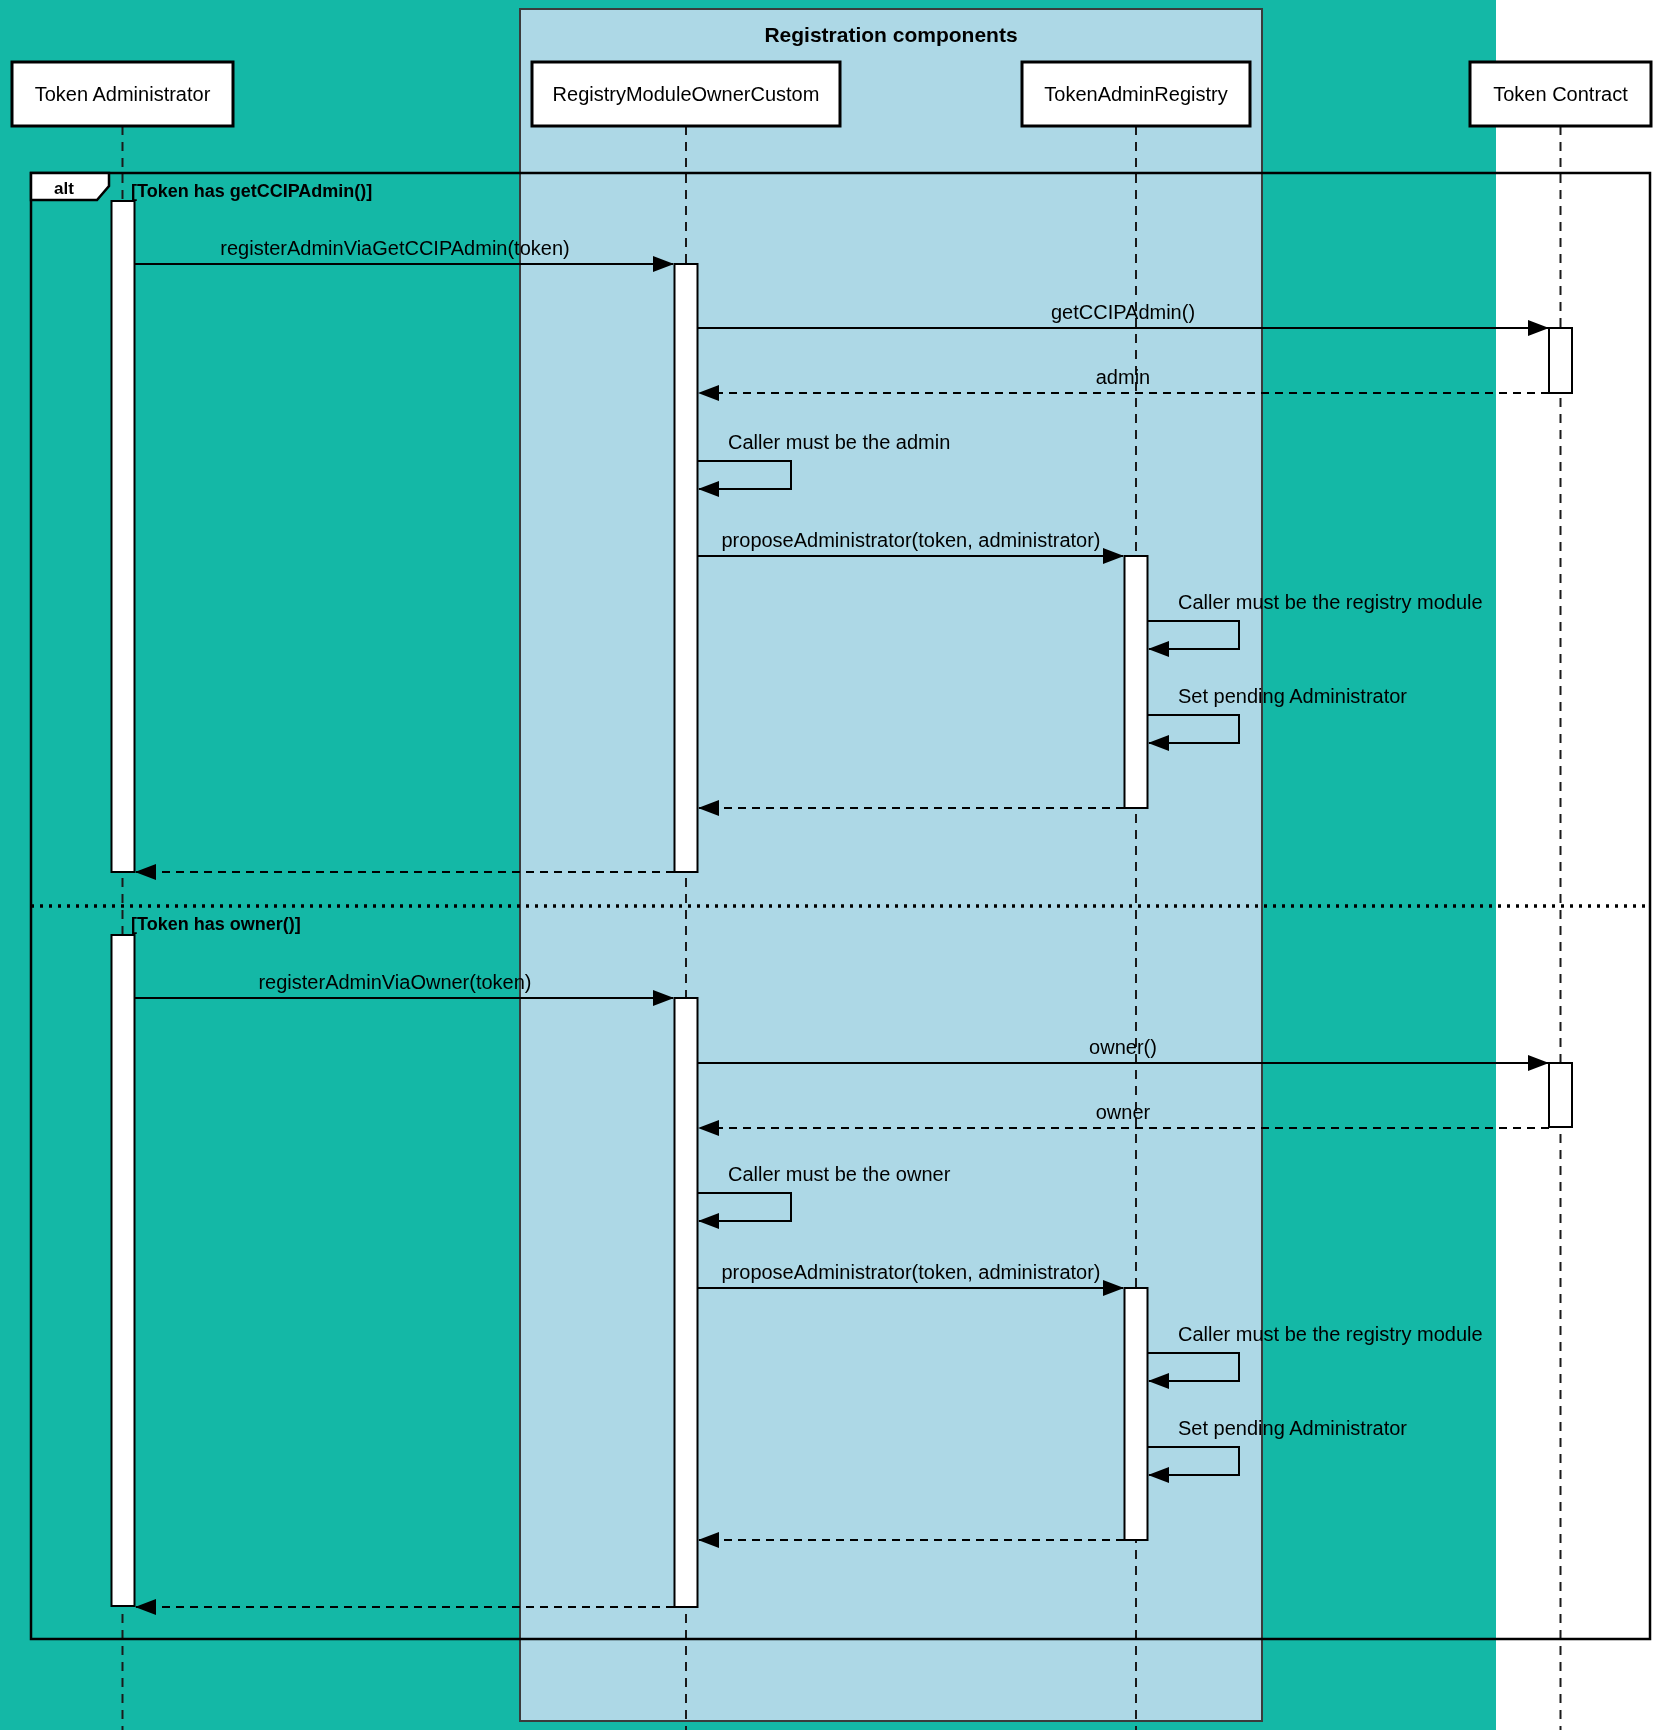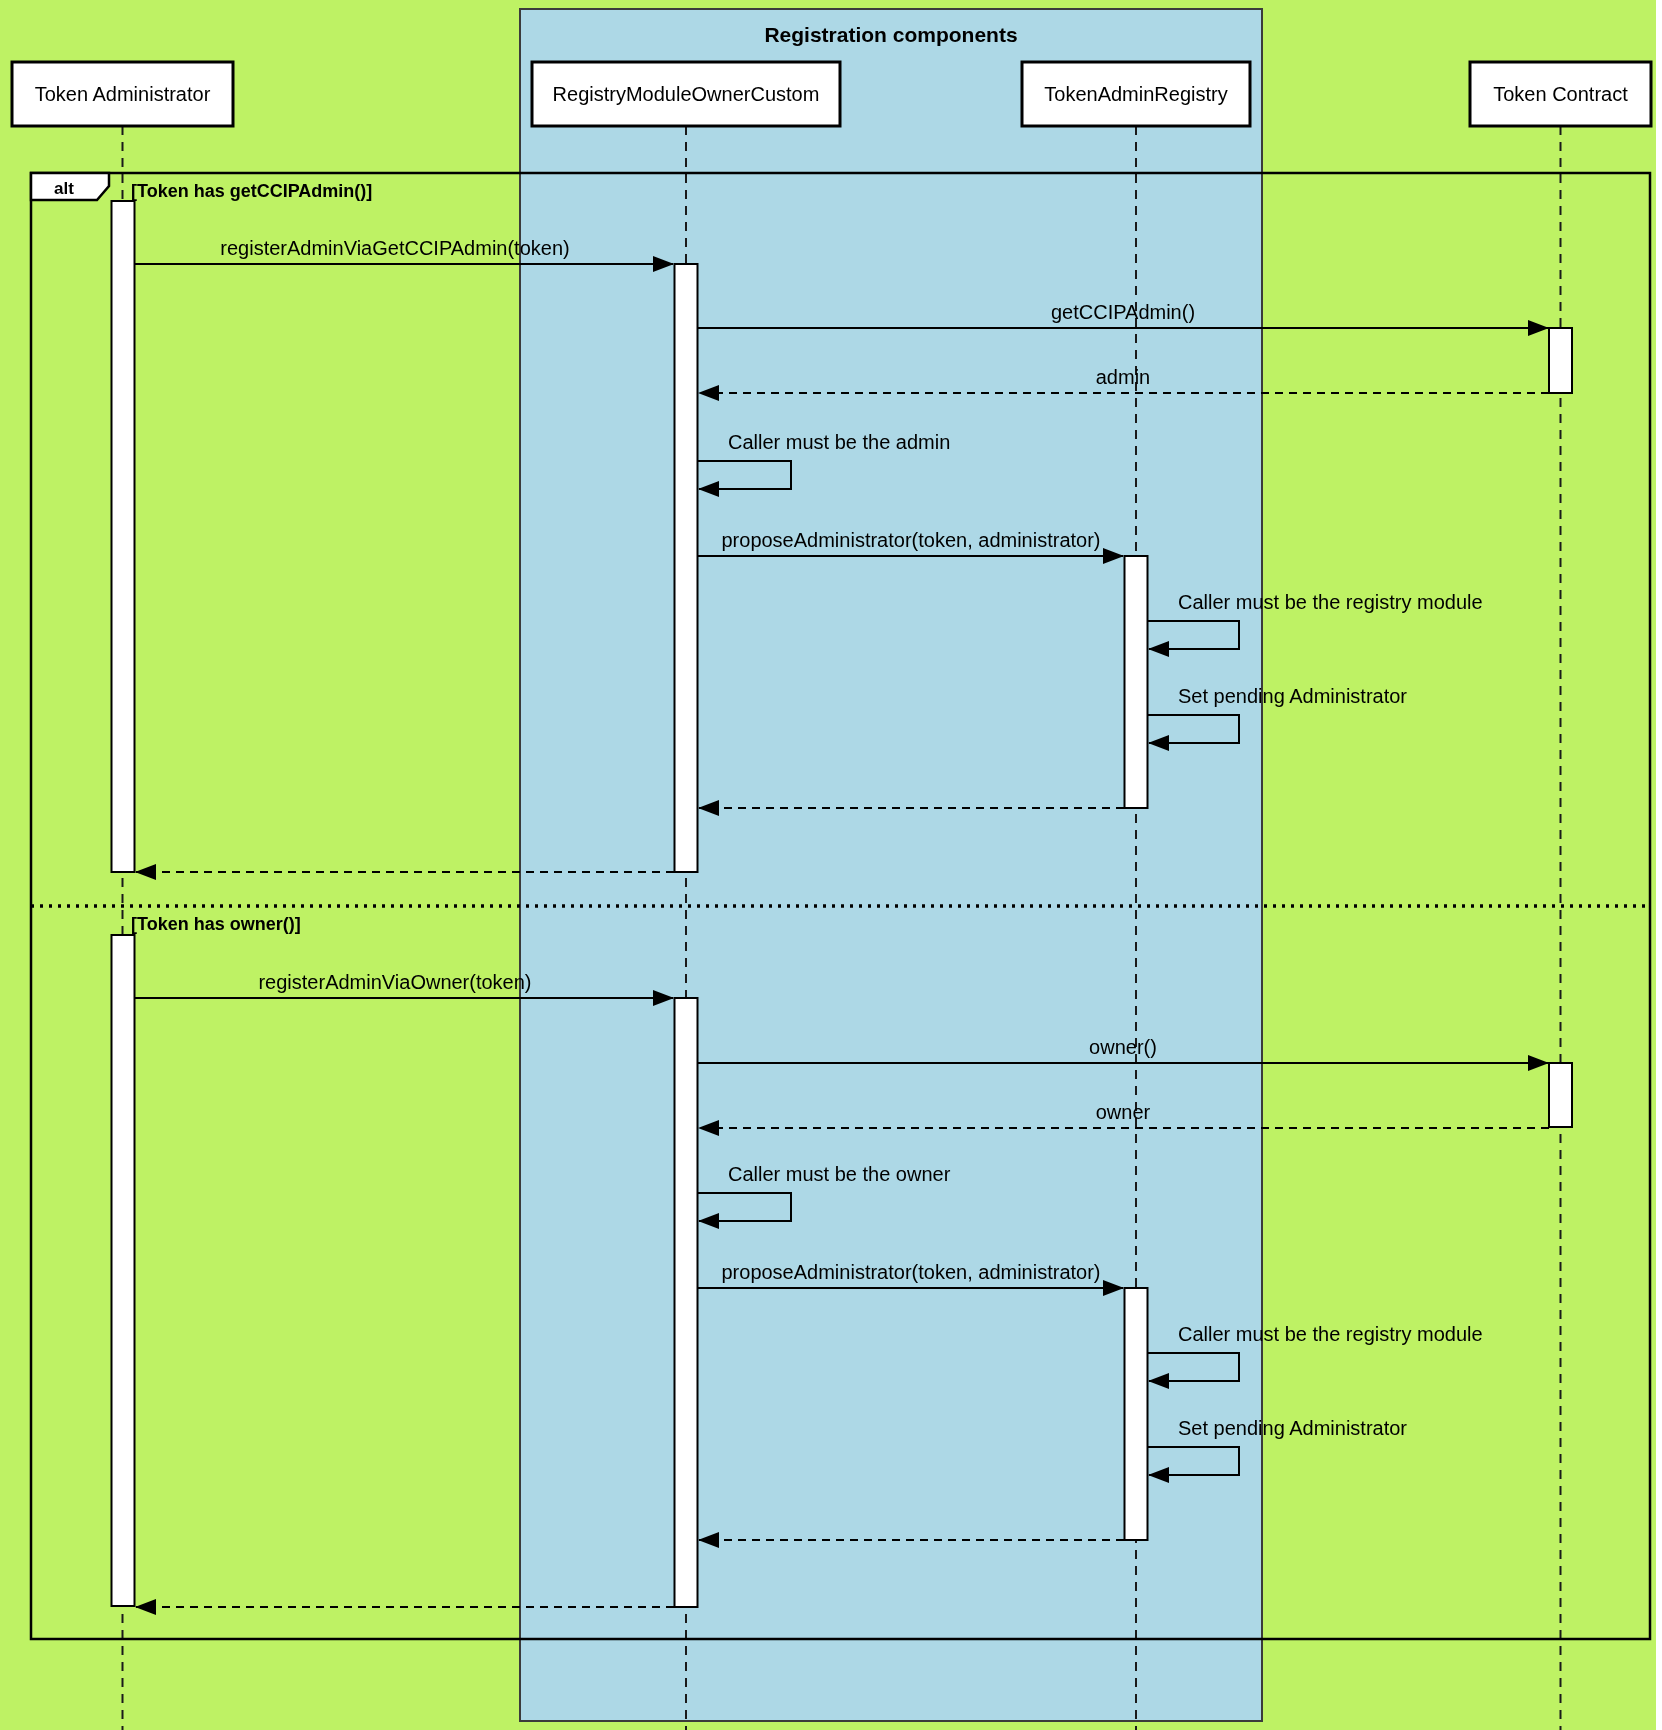--- a/index.html
+++ b/index.html
@@ -1,20 +1,20 @@
 <!DOCTYPE html>
 <html><head>
 <meta charset="utf-8">
 <style>
   html, body { margin: 0; padding: 0; background: #ffffff; }
   .stage {
     position: relative;
-    width: 1656px;
+    width: 1496px;
     height: 1730px;
-    background: #bef264;
+    background: #14b8a6;
     font-family: "Liberation Sans", sans-serif;
   }
   svg { position: absolute; left: 0; top: 0; }
   text {
     font-family: "Liberation Sans", sans-serif;
     fill: #000000;
   }
   .msg-label { font-size: 20px; }
   .participant-label { font-size: 20px; }
   .title-label { font-size: 21px; font-weight: bold; }

